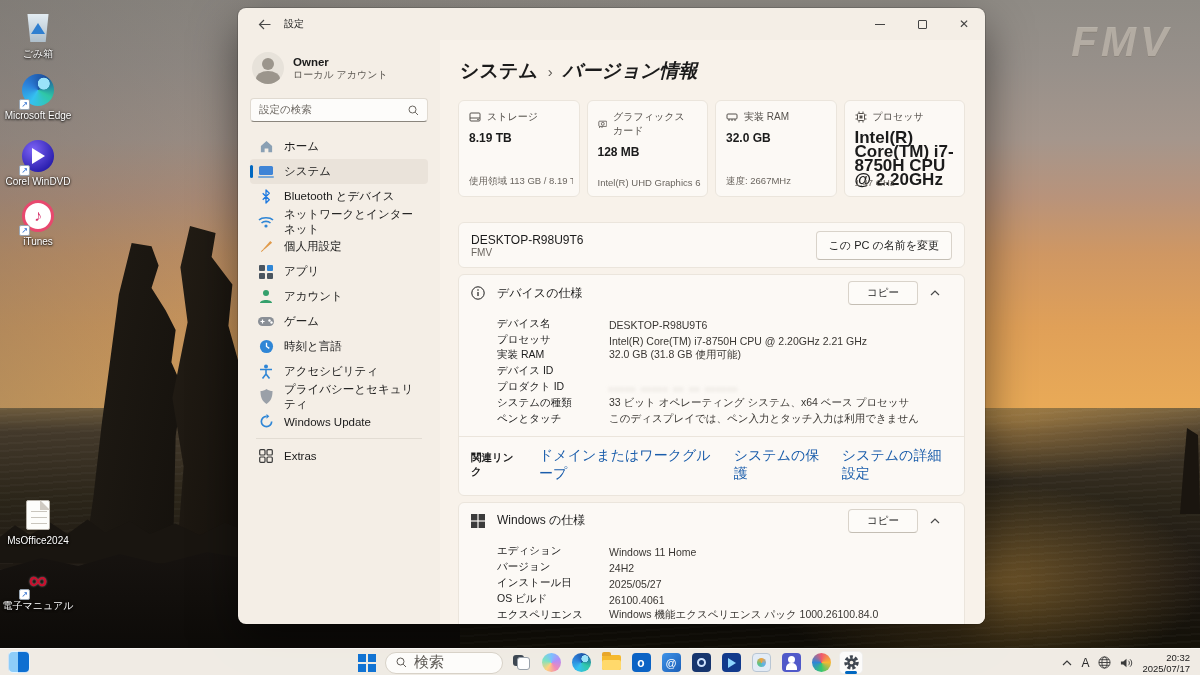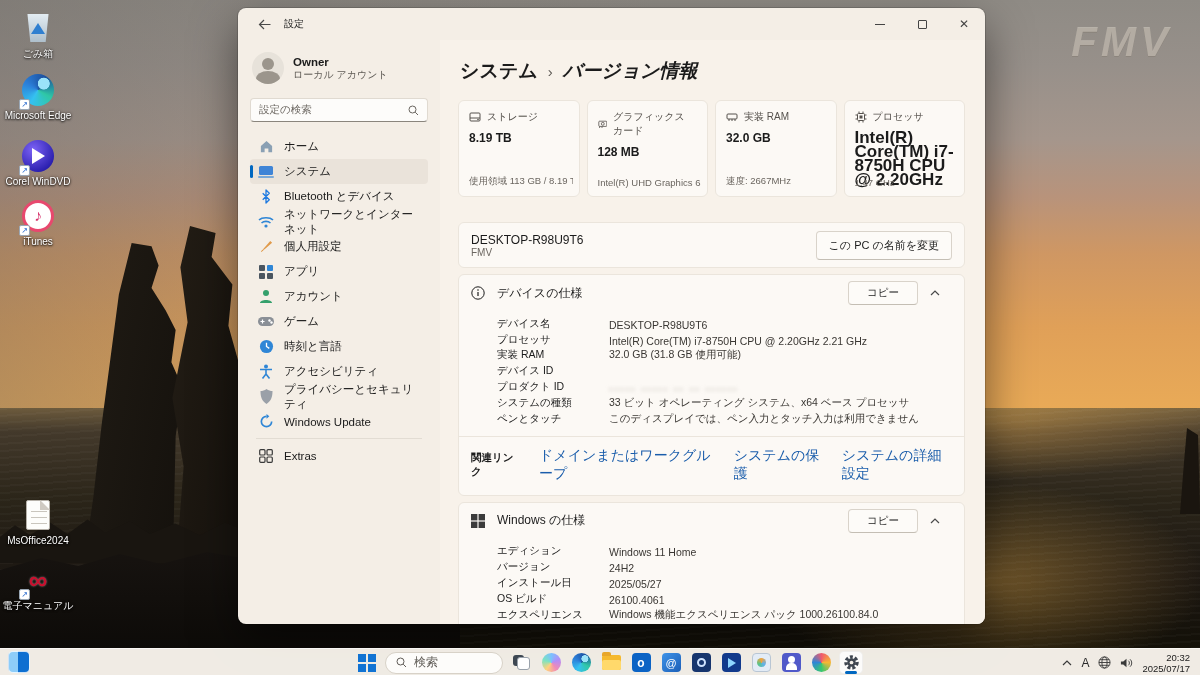--- a/index.html
+++ b/index.html
@@ -118,21 +118,21 @@
     border-top:1px solid rgba(255,255,255,.6);display:flex;align-items:center;}
   .tb-left{position:absolute;left:8px;top:2px;}
   .tb-widgets{width:22px;height:22px;border-radius:5px;background:linear-gradient(90deg,#8ecdf9 0 46%,#0e6fd1 46% 100%);
     border:1px solid rgba(255,255,255,.8);}
   .tb-center{position:absolute;left:355px;top:2px;display:flex;align-items:center;gap:6px;}
   .tb-app{width:24px;height:23px;display:flex;align-items:center;justify-content:center;border-radius:5px;position:relative;}
   .tb-app.active{background:rgba(255,255,255,.8);box-shadow:inset 0 0 0 1px rgba(0,0,0,.05);}
   .tb-app.active::after{content:"";position:absolute;bottom:0px;left:6px;width:12px;height:3px;border-radius:2px;background:#0067c0;}
   .spill{display:flex;align-items:center;gap:7px;width:118px;height:22px;border-radius:11px;background:#fdfcfa;
     border:1px solid #d8d2c8;padding:0 10px;}
-  .spill span{font-size:12px;color:#5f5b56;}
+  .spill span{font-size:15px;color:#5f5b56;}
   .sq{border-radius:4px;}
   .i-start{width:18px;height:18px;background:
     linear-gradient(#1173d3,#1173d3) 0 0/8px 8px no-repeat,
     linear-gradient(#1173d3,#1173d3) 10px 0/8px 8px no-repeat,
     linear-gradient(#1173d3,#1173d3) 0 10px/8px 8px no-repeat,
     linear-gradient(#1173d3,#1173d3) 10px 10px/8px 8px no-repeat;}
   .i-tv{width:17px;height:15px;position:relative;}
   .i-tv::before{content:"";position:absolute;left:0;top:0;width:11px;height:11px;background:#3d4752;border-radius:3px;}
   .i-tv::after{content:"";position:absolute;right:0;bottom:0;width:11px;height:11px;background:#fff;border:1px solid #9aa2ab;border-radius:3px;}
   .i-copilot{width:19px;height:19px;border-radius:50%;background:conic-gradient(#7cc0ff,#b58cf5,#f08bb6,#ffd27c,#7ce3c2,#7cc0ff);}

